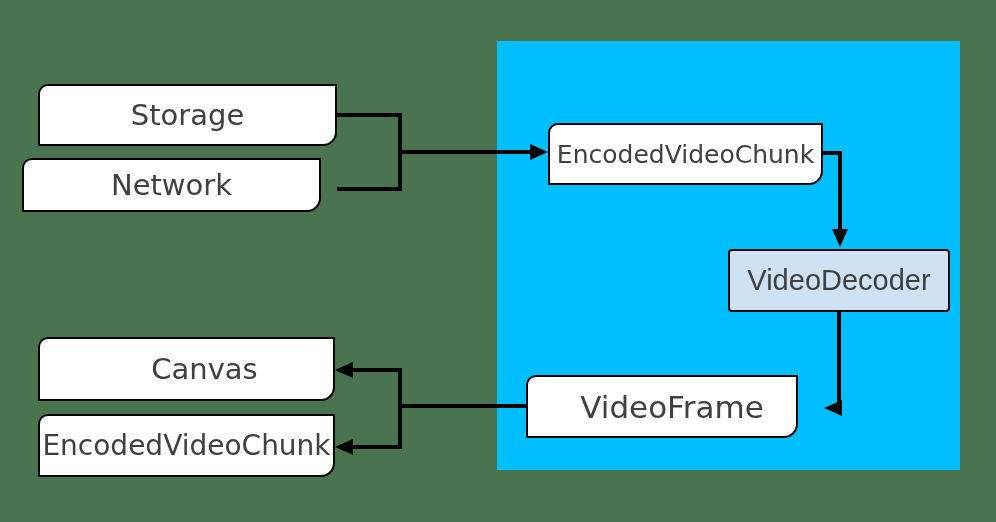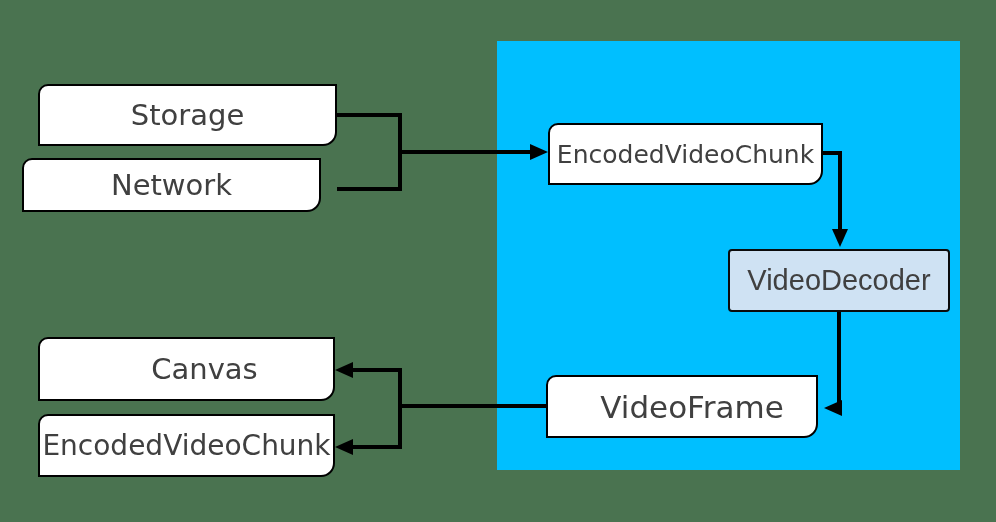--- a/index.html
+++ b/index.html
@@ -29,21 +29,21 @@
     white-space: nowrap;
   }
   .node-storage  { left: 38px;  top: 84px;  width: 299px; height: 62px; font-size: 29px; }
   .node-network  { left: 22px;  top: 158px; width: 299px; height: 54px; font-size: 29px; }
   .node-chunk    { left: 548px; top: 123px; width: 275px; height: 62px; font-size: 25px; }
   .node-decoder  {
     left: 728px; top: 249px; width: 222px; height: 63px; font-size: 29px;
     background: #cfe2f3; border: 2px solid #0b0b0b; border-radius: 4px;
     font-family: "Liberation Sans", sans-serif;
   }
-  .node-frame    { left: 546px; top: 375px; width: 272px; height: 63px; font-size: 31px; padding-left: 20px; }
+  .node-frame    { left: 526px; top: 375px; width: 272px; height: 63px; font-size: 31px; padding-left: 20px; }
   .node-canvas   { left: 38px;  top: 337px; width: 297px; height: 64px; font-size: 29px; padding-left: 36px; }
   .node-mst      { left: 38px;  top: 414px; width: 297px; height: 63px; font-size: 28px; }
 
   .line { position: absolute; background: #000000; }
 
   .arrow { position: absolute; width: 0; height: 0; }
   .arrow-right { border-top: 8px solid transparent; border-bottom: 8px solid transparent; border-left: 18px solid #000000; }
   .arrow-left  { border-top: 8px solid transparent; border-bottom: 8px solid transparent; border-right: 18px solid #000000; }
   .arrow-down  { border-left: 8px solid transparent; border-right: 8px solid transparent; border-top: 18px solid #000000; }
 </style>

